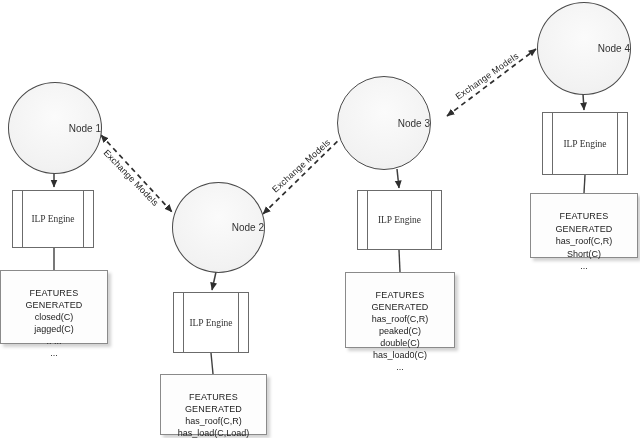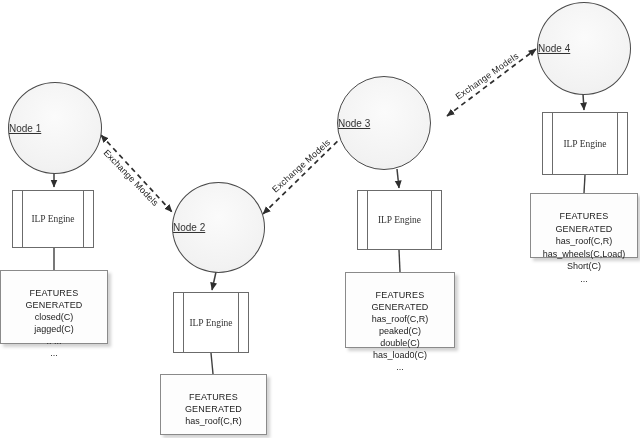--- a/index.html
+++ b/index.html
@@ -8,22 +8,22 @@
     font-family:"Liberation Sans",sans-serif;color:#222;
   }
   
   #connectors{position:absolute;left:0;top:0;width:640px;height:438px;z-index:1;}
 
   
   .node-circle{
     position:absolute;border-radius:50%;
     background:radial-gradient(circle at 50% 38%, #fbfbfb 0%, #f2f2f2 70%, #ebebeb 100%);
     border:1.4px solid #4a4a4a;
-    display:flex;align-items:center;justify-content:flex-start;
-    font-size:10px;color:#333;z-index:2;text-decoration:underline;
+    display:flex;align-items:center;justify-content:flex-end;
+    font-size:10px;color:#333;z-index:2;
   }
   #circle1{left:8px;top:82px;width:92px;height:90px;}
   #circle2{left:172px;top:182px;width:91px;height:89px;}
   #circle3{left:337px;top:76px;width:92px;height:92px;}
   #circle4{left:537px;top:2px;width:92px;height:91px;}
 
   
   .ilp-box{
     position:absolute;background:#ffffff;border:1.3px solid #6b6b6b;
     display:flex;align-items:center;justify-content:center;
@@ -107,20 +107,21 @@
 
   <div id="circle2" class="node-circle">
     <span>Node 2</span>
   </div>
   <div id="ilp2" class="ilp-box">
     <span>ILP Engine</span>
   </div>
   <div id="feat2" class="feat-box">
     <div class="feat-title">FEATURES GENERATED</div>
     <div>has_roof(C,R)</div>
+    <div>has_load(C,Load)</div>
 
   </div>
 
   <div id="circle3" class="node-circle">
     <span>Node 3</span>
   </div>
   <div id="ilp3" class="ilp-box">
     <span>ILP Engine</span>
   </div>
   <div id="feat3" class="feat-box">
@@ -134,21 +135,20 @@
 
   <div id="circle4" class="node-circle">
     <span>Node 4</span>
   </div>
   <div id="ilp4" class="ilp-box">
     <span>ILP Engine</span>
   </div>
   <div id="feat4" class="feat-box">
     <div class="feat-title">FEATURES GENERATED</div>
     <div>has_roof(C,R)</div>
-    <div>has_wheels(C,Load)</div>
     <div>Short(C)</div>
     <div>...</div>
   </div>
 
   <div id="xlabel1" class="exchange-label">Exchange Models</div>
   <div id="xlabel2" class="exchange-label">Exchange Models</div>
   <div id="xlabel3" class="exchange-label">Exchange Models</div>
 
 </div>
 

